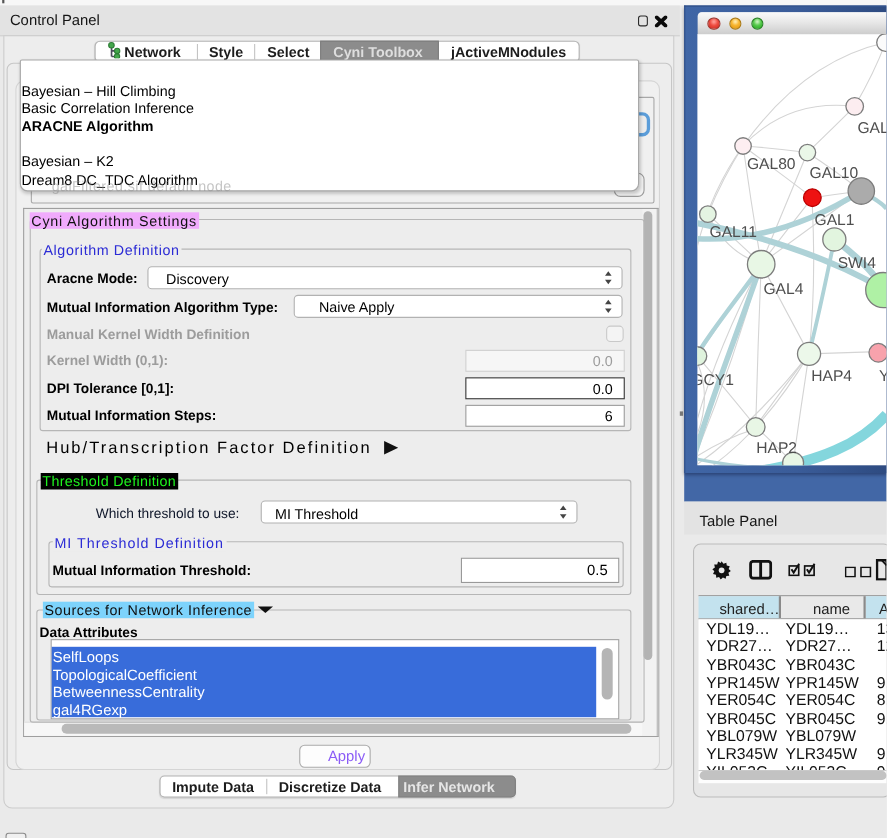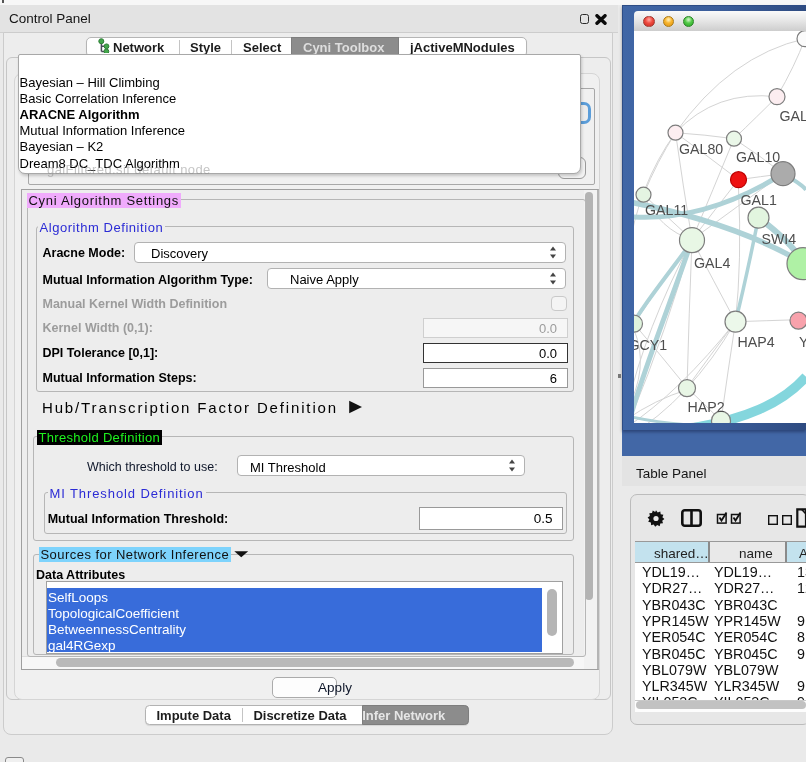--- a/index.html
+++ b/index.html
@@ -135,34 +135,33 @@
   <div class="abs" style="left:48px;top:589.5px;font-size:13.5px;color:#fff;">SelfLoops</div>
   <div class="abs" style="left:48px;top:605.8px;font-size:13.5px;color:#fff;">TopologicalCoefficient</div>
   <div class="abs" style="left:48px;top:622.1px;font-size:13.5px;color:#fff;">BetweennessCentrality</div>
   <div class="abs" style="left:48px;top:638.4px;font-size:13.5px;color:#fff;">gal4RGexp</div>
   <div class="abs" style="left:546.5px;top:588.5px;width:10.5px;height:47.5px;background:#b5b5b5;border-radius:5px;"></div>
 
   <div class="abs" style="left:17.8px;top:54px;width:563px;height:120px;background:#fff;border:1px solid #a8a8a8;border-radius:2px 2px 7px 7px;box-sizing:border-box;box-shadow:1px 2px 3px rgba(0,0,0,0.18);"></div>
   <div class="abs" style="left:19.5px;top:75px;font-size:13px;color:#000;">Bayesian – Hill Climbing</div>
   <div class="abs" style="left:19.5px;top:91.1px;font-size:13px;color:#000;">Basic Correlation Inference</div>
   <div class="abs" style="left:19.5px;top:107.2px;font-size:13px;font-weight:bold;color:#000;">ARACNE Algorithm</div>
-  <div class="abs" style="left:19.5px;top:123.3px;font-size:13px;color:#000;">Mutual Information Inference</div>
   <div class="abs" style="left:19.5px;top:139.4px;font-size:13px;color:#000;">Bayesian – K2</div>
   <div class="abs" style="left:19.5px;top:155.5px;font-size:13px;color:#000;">Dream8 DC_TDC Algorithm</div>
   <div class="abs" style="left:47px;top:161.5px;font-size:13px;letter-spacing:0.4px;color:rgba(140,140,140,0.5);">galFiltered.sif default node</div>
 
   <div class="abs" style="left:271.5px;top:676.5px;width:65.5px;height:21px;background:#fdfdfd;border:1px solid #ababab;border-radius:5px;box-sizing:border-box;"></div>
-  <div class="abs" style="left:271.5px;top:679.5px;width:87px;text-align:center;font-size:13.5px;color:#0f172a;margin-left:20px;">Apply</div>
+  <div class="abs" style="left:271.5px;top:679.5px;width:87px;text-align:center;font-size:13.5px;color:#8b5cf6;">Apply</div>
 
   <div class="abs" style="left:144.5px;top:704.8px;width:324px;height:20.5px;background:#fff;border:1px solid #b2b2b2;border-radius:4.5px;box-sizing:border-box;box-shadow:0 1px 1px rgba(0,0,0,0.1);"></div>
   <div class="abs" style="left:156.5px;top:707.5px;font-size:13px;font-weight:bold;color:#1c1c1c;">Impute Data</div>
   <div class="abs" style="left:242.2px;top:708px;width:1px;height:14px;background:#c4c4c4;"></div>
   <div class="abs" style="left:253.4px;top:707.5px;font-size:13px;font-weight:bold;color:#1c1c1c;">Discretize Data</div>
   <div class="abs" style="left:362.2px;top:704.8px;width:106.5px;height:20.5px;background:#8c8c8c;border:1px solid #7e7e7e;border-radius:0 4.5px 4.5px 0;box-sizing:border-box;"></div>
-  <div class="abs" style="left:362.2px;top:707.5px;width:92px;font-size:13px;font-weight:bold;color:#e6e6e6;">Infer Network</div>
+  <div class="abs" style="left:362.2px;top:707.5px;width:92px;text-align:center;font-size:13px;font-weight:bold;color:#e6e6e6;">Infer Network</div>
 
   <div class="abs" style="left:622px;top:5px;width:184px;height:451px;background:#4267a6;"></div>
 
   <div class="abs" style="left:622px;top:5px;width:184px;height:424.5px;background:linear-gradient(90deg,#4066a6 0%,#3a5c99 55%,#2e4b81 100%);border-left:1px solid #2d4c85;border-top:1.5px solid #2d4c85;box-sizing:border-box;box-shadow:0 2px 3px rgba(0,0,30,0.35);"></div>
 
   <div class="abs" style="left:634px;top:11px;width:172px;height:20.5px;background:linear-gradient(#fafafa,#e8e8e8 45%,#cdcdcd);border-bottom:1px solid #909090;border-radius:4px 0 0 0;box-sizing:border-box;"></div>
   <div class="abs" style="left:643px;top:15.5px;width:11.5px;height:11.5px;border-radius:50%;background:radial-gradient(circle at 50% 30%,#ff9a93 8%,#ee4b40 45%,#c92a20);border:0.5px solid #a03830;box-sizing:border-box;"></div>
   <div class="abs" style="left:662.8px;top:15.5px;width:11.5px;height:11.5px;border-radius:50%;background:radial-gradient(circle at 50% 30%,#ffe9a8 8%,#f8b42c 45%,#dd9416);border:0.5px solid #ad7b14;box-sizing:border-box;"></div>
   <div class="abs" style="left:682.5px;top:15.5px;width:11.5px;height:11.5px;border-radius:50%;background:radial-gradient(circle at 50% 30%,#c5f0b8 8%,#52c948 45%,#28a523);border:0.5px solid #2a8426;box-sizing:border-box;"></div>
 

